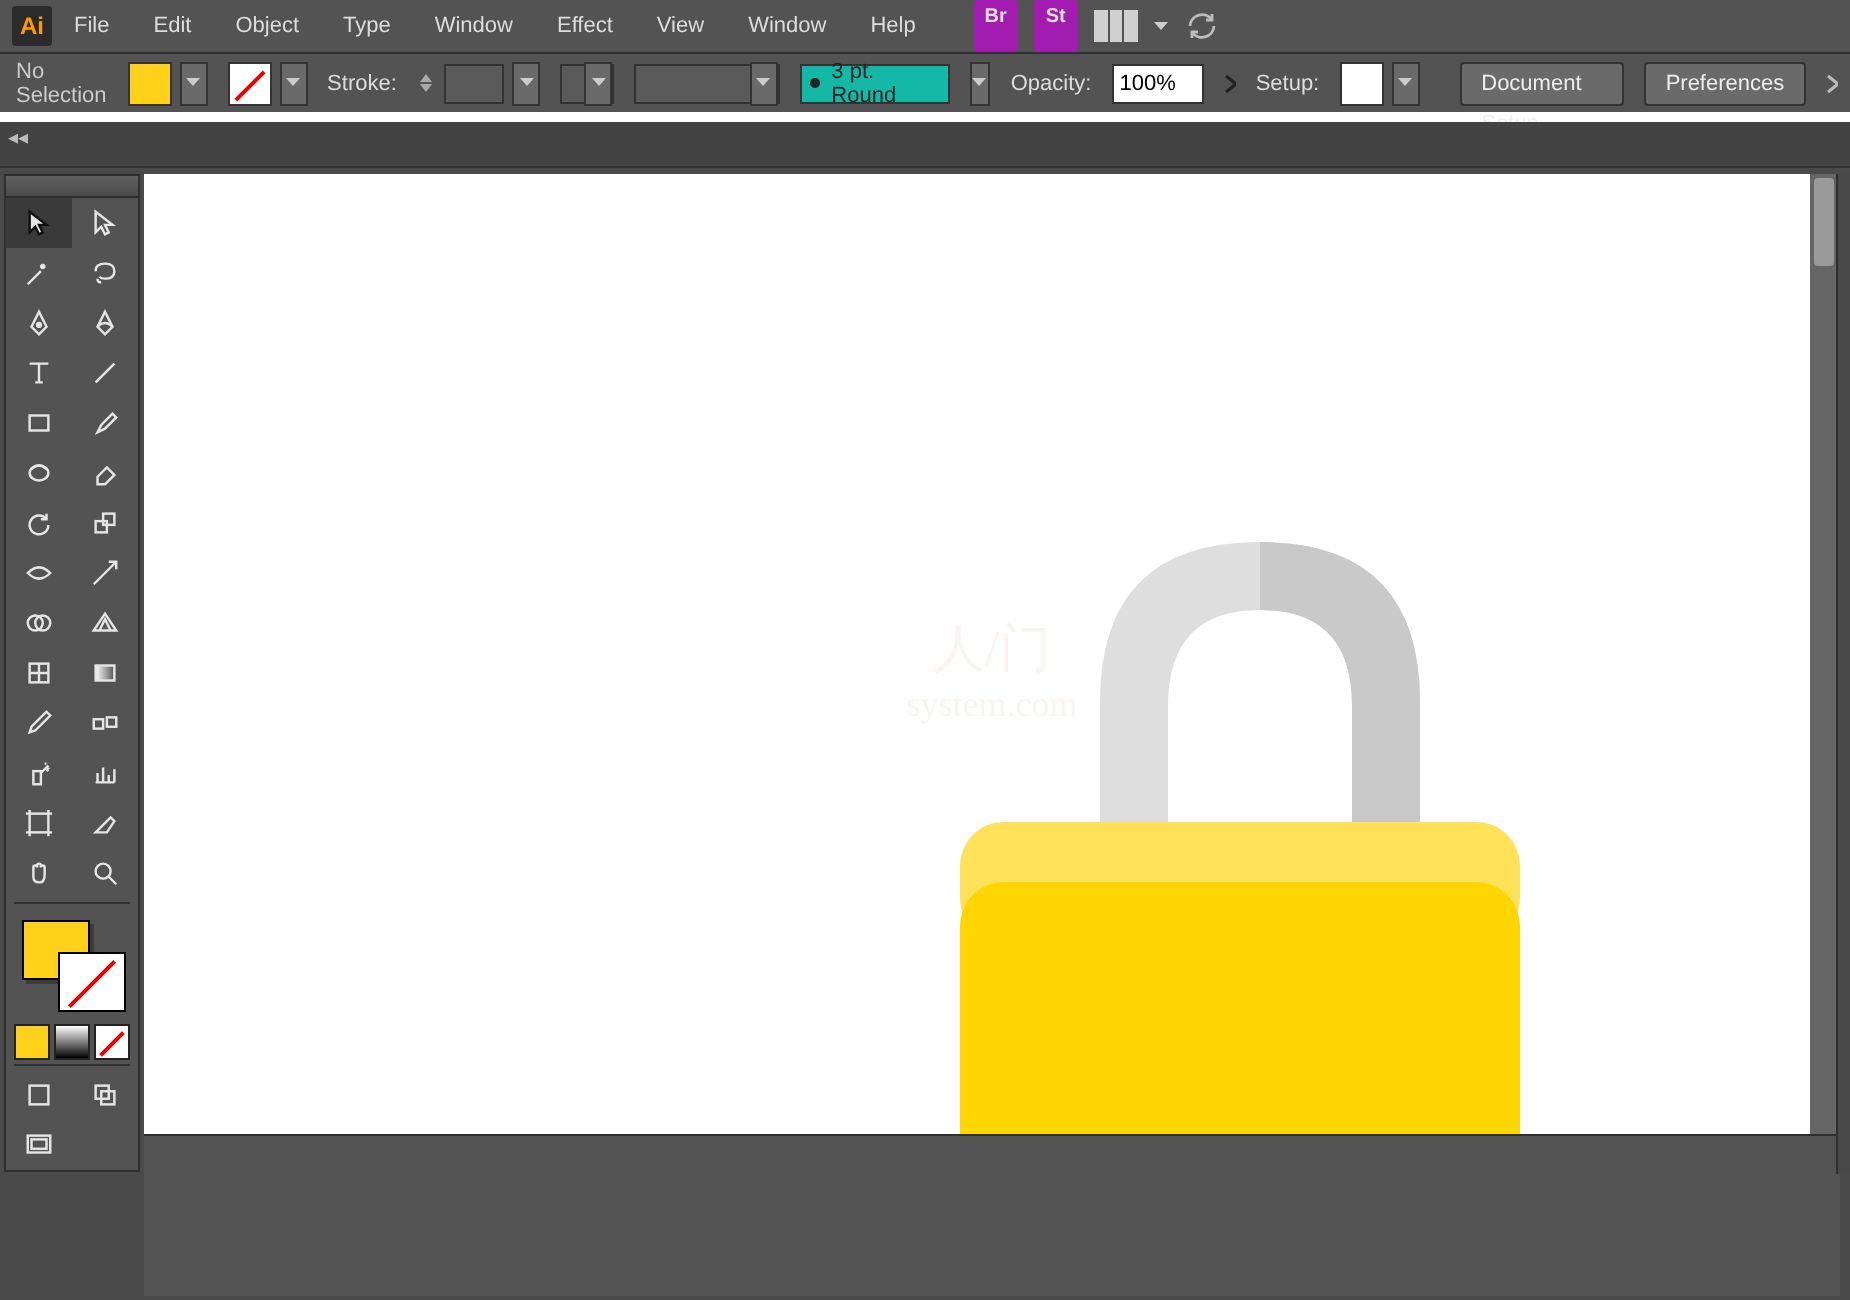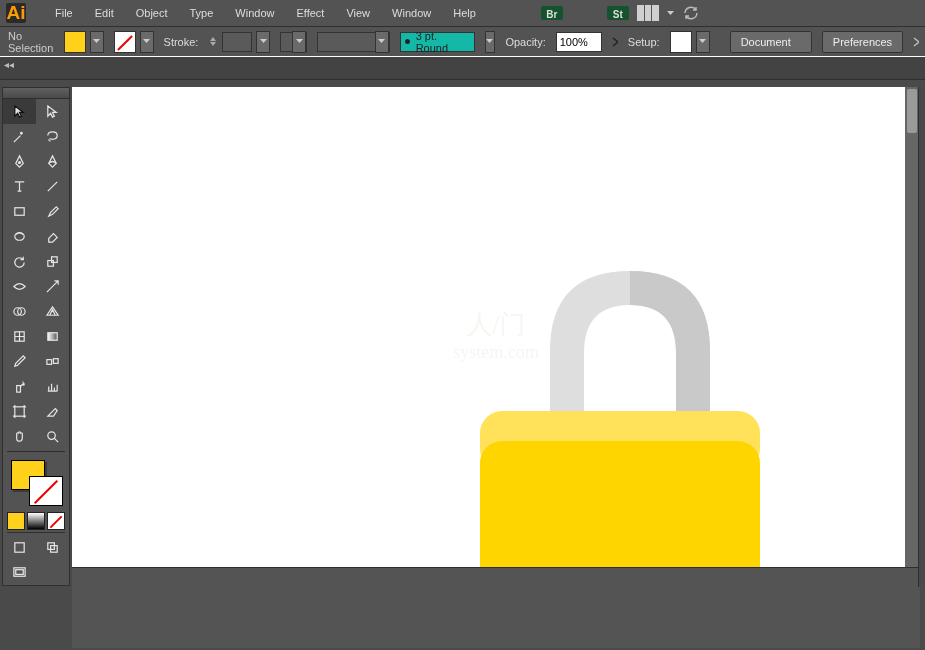--- a/index.html
+++ b/index.html
@@ -1,25 +1,25 @@
 <!DOCTYPE html>
 <html><head>
 <meta charset="utf-8">
 <style>
   html,body{margin:0;padding:0;width:925px;height:650px;background:#4a4a4a;font-family:Tahoma,Arial,sans-serif;font-size:11px;color:#ddd;overflow:hidden;}
   .menubar{height:26px;background:#535353;display:flex;align-items:center;padding:0 6px;position:relative;}
-  .ai-logo{width:20px;height:20px;background:#2b2b2b;color:#ff9a00;font-weight:700;font-size:19px;line-height:20px;text-align:center;border-radius:2px;margin-right:18px;}
+  .ai-logo{width:20px;height:20px;background:#2b2b2b;color:#ff9a00;font-weight:700;font-size:12px;line-height:20px;text-align:center;border-radius:2px;}
   .menu-item{padding:0 11px;cursor:default;}
   .menubar .right-cluster{margin-left:18px;display:flex;gap:8px;align-items:center;}
-  .sq-btn{width:22px;height:14px;background:#14532d;color:#ddd;font-size:10px;line-height:18px;text-align:center;border-radius:2px;font-weight:700;margin-left:36px;}
+  .sq-btn{width:22px;height:26px;background:#a21caf;color:#ddd;font-size:10px;line-height:18px;text-align:center;border-radius:2px;font-weight:700;}
   .arrange{width:22px;height:16px;display:flex;gap:1px;align-items:center;}
   .arrange span{flex:1;height:100%;background:#cfcfcf;}
   .sync-icon{width:18px;height:18px;}
 
-  .optbar{height:29px;background:#535353;display:flex;align-items:center;padding-left:8px;gap:10px;border-top:1px solid #2f2f2f;border-bottom:1px solid #ffffff;}
+  .optbar{height:29px;background:#535353;display:flex;align-items:center;padding-left:8px;gap:10px;border-top:1px solid #2f2f2f;border-bottom:5px solid #ffffff;}
   .opt-seg{display:flex;align-items:center;gap:4px;}
   .sel-status{width:62px;color:#ccc;}
   .swatch{width:20px;height:20px;border:1px solid #333;background:#ffd11a;}
   .dropdown-arrow{width:12px;height:20px;background:#6a6a6a;border:1px solid #333;display:flex;align-items:center;justify-content:center;}
   .dropdown-arrow svg{width:7px;height:5px;}
   .swatch.none{position:relative;background:#fff;}
   .swatch.none::after{content:"";position:absolute;left:0;right:0;top:50%;border-top:2px solid #e00;transform:rotate(-45deg);}
   .lbl{color:#ddd;}
   .stroke-field{width:28px;height:18px;background:#5a5a5a;border:1px solid #333;display:flex;align-items:center;justify-content:flex-end;}
   .spinner{width:10px;height:18px;display:flex;flex-direction:column;align-items:center;justify-content:center;gap:1px;}

